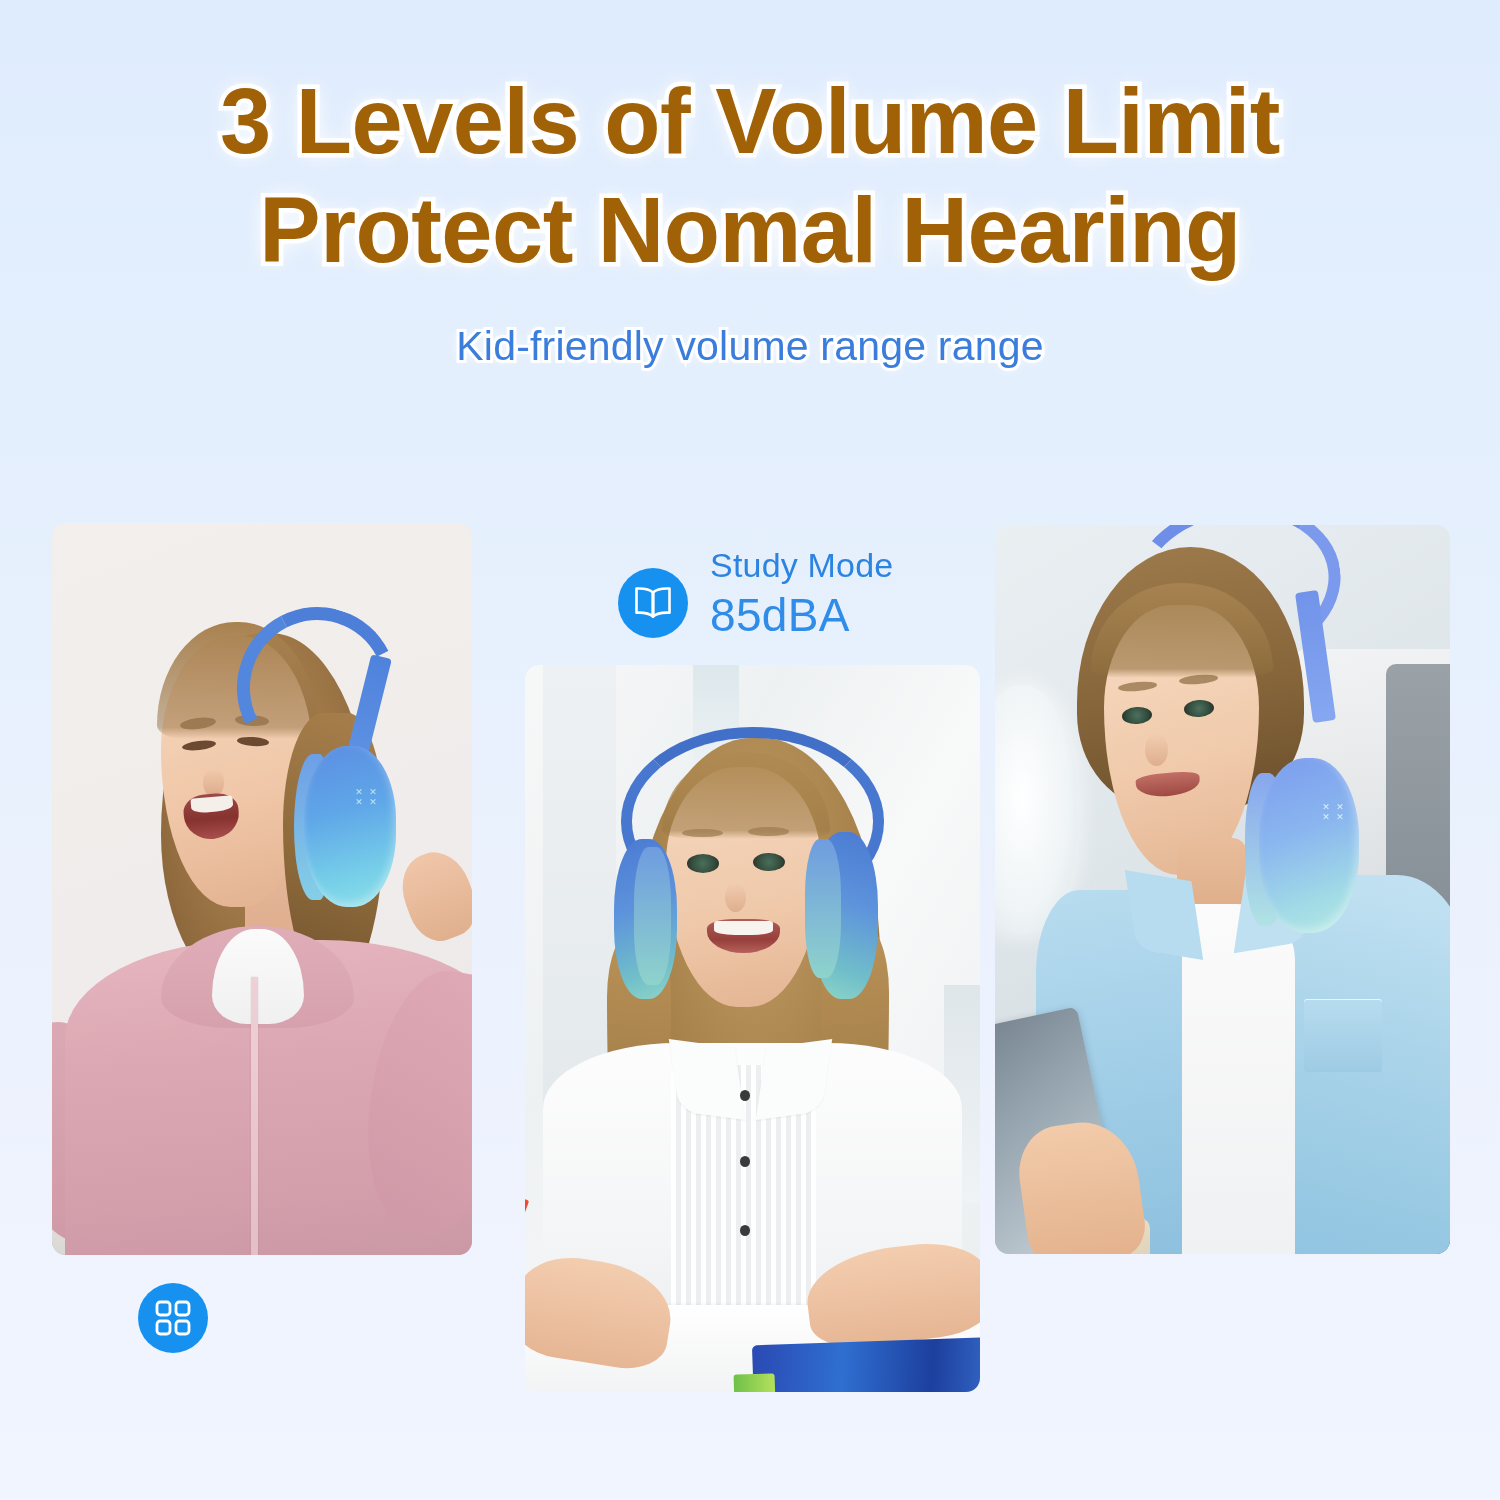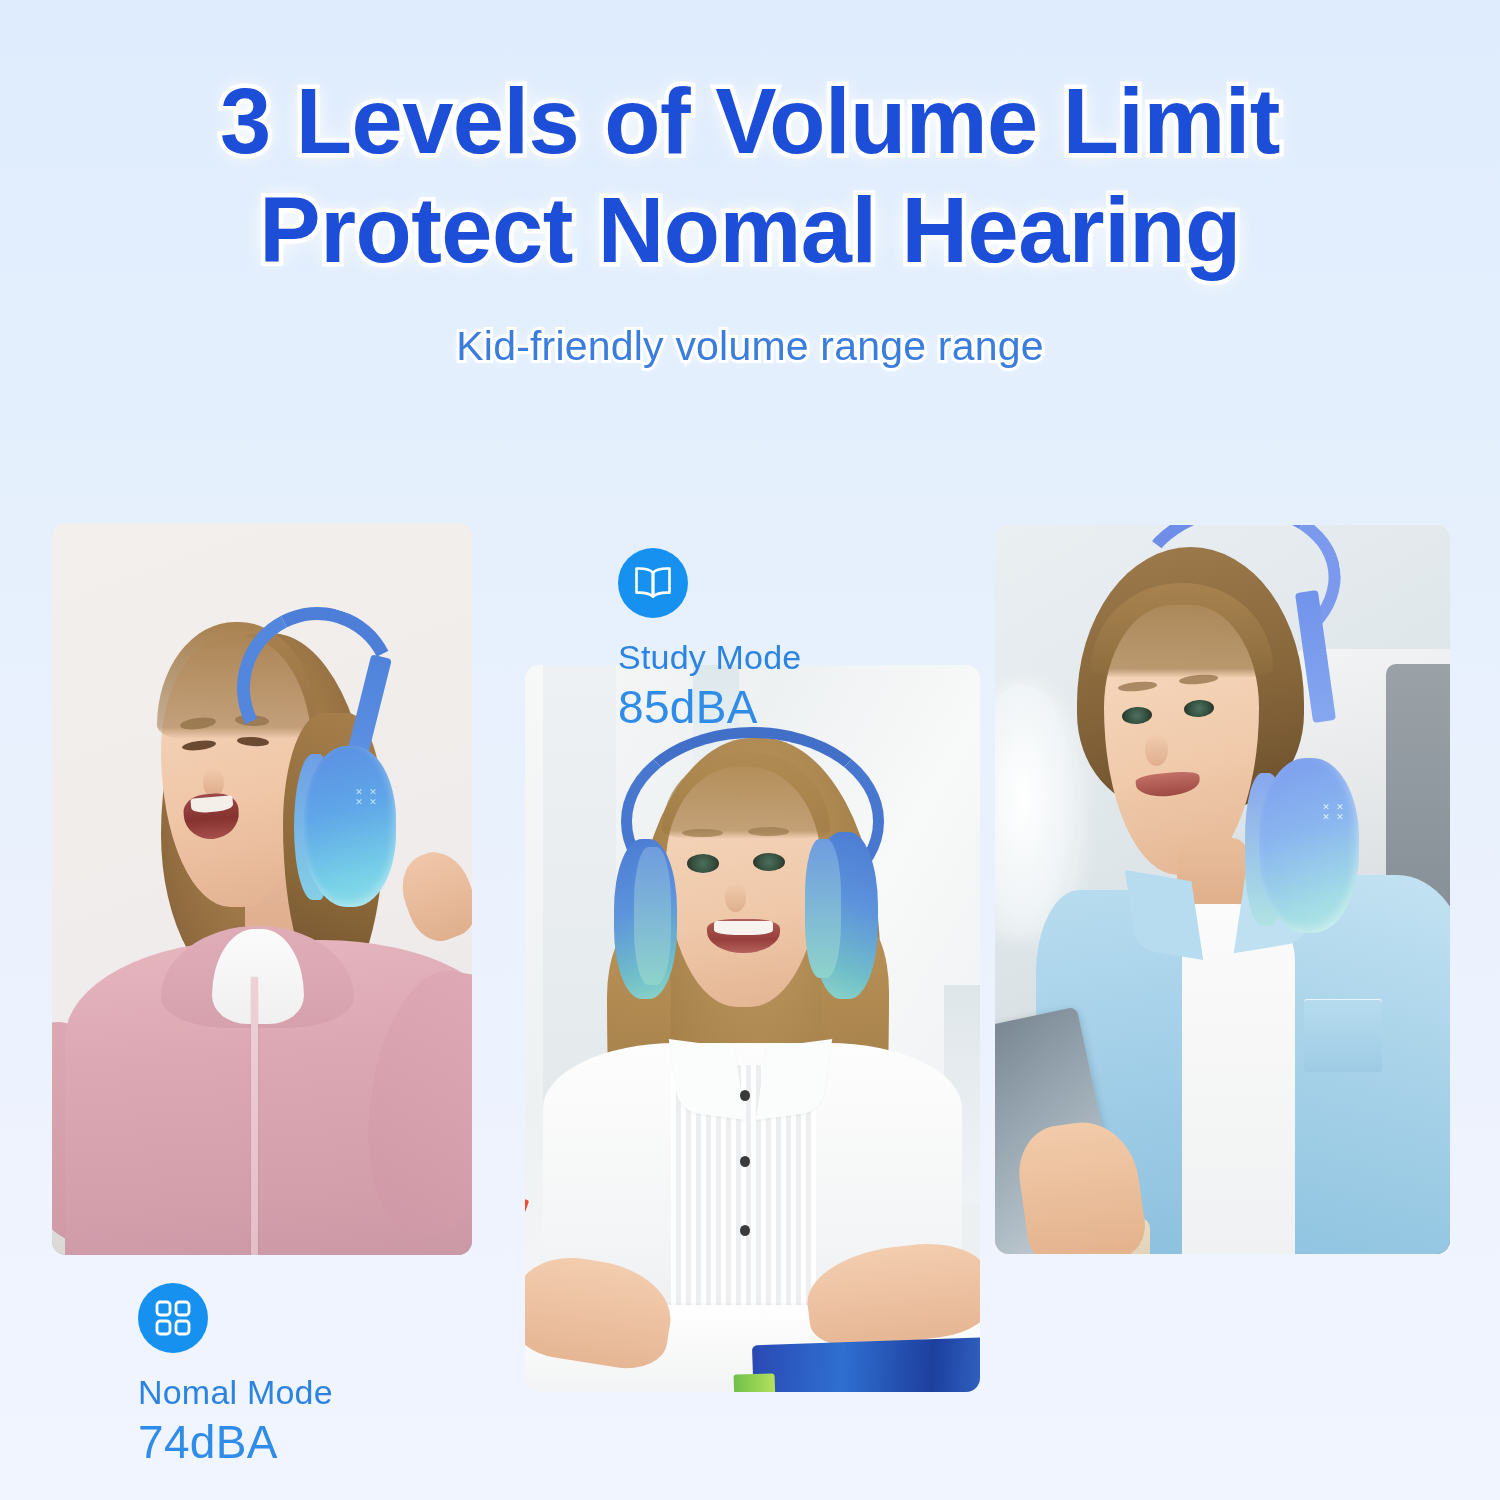--- a/index.html
+++ b/index.html
@@ -12,21 +12,21 @@
     position:relative;
   }
   #stage { position:absolute; inset:0; width:1500px; height:1500px; }
 
   
   .headline-block { position:absolute; left:0; top:0; width:1500px; text-align:center; }
   .headline {
     font-size:92px;
     line-height:1.16;
     font-weight:bold;
-    color:#1d4ed8;
+    color:#a16207;
     letter-spacing:-0.5px;
     -webkit-text-stroke: 9px #ffffff;
     paint-order: stroke fill;
     text-shadow:
       0 0 10px rgba(255,255,255,.95),
       0 0 20px rgba(255,255,255,.85),
       0 0 30px rgba(255,255,255,.6);
   }
   .headline-line { display:block; white-space:nowrap; }
   .headline-l1 { margin-top:68px; }
@@ -293,21 +293,21 @@
              transform:rotate(-8deg);}
   .rf-hp-cup{ left:58%; top:32%; width:22%; height:24%;
              background:linear-gradient(160deg,#7b9cee 0%,#8ab6ef 42%,#a2dbe6 78%,#b6e9e4 100%);
              border-radius:46%; box-shadow:inset -3px -4px 9px rgba(255,255,255,.35);}
   .rf-hp-pad{ left:55%; top:34%; width:9%; height:21%;
              background:linear-gradient(180deg,#87a6ee 0%,#b0e3e4 100%); border-radius:42%;}
   .rf-hp-dots{ left:70%; top:38%; width:9%; height:12%; color:#d9f1fb; font-size:9px; line-height:1.15;
              letter-spacing:2px; text-align:center;}
 
   
-  .badge { position:absolute; display:flex; align-items:flex-start; gap:22px;flex-direction:column; }
+  .badge { position:absolute; display:flex; align-items:flex-end; gap:22px; }
   .badge-icon {
     width:70px; height:70px; border-radius:50%;
     background:#1691f0;
     display:flex; align-items:center; justify-content:center;
     flex:0 0 auto;
   }
   .badge-icon svg { display:block; }
   .badge-text { display:flex; flex-direction:column; line-height:1; }
   .badge-name { font-size:34px; color:#2c84e0; font-weight:normal; letter-spacing:.2px; }
   .badge-value { font-size:46px; color:#2f8ce8; font-weight:normal; margin-top:10px; letter-spacing:.3px; }
@@ -450,20 +450,16 @@
 
   <div class="badge badge-normal">
     <div class="badge-icon">
       <svg width="38" height="38" viewBox="0 0 38 38" fill="none">
         <rect x="3" y="3" width="13" height="13" rx="3.2" stroke="#ffffff" stroke-width="2.8"></rect>
         <rect x="22" y="3" width="13" height="13" rx="3.2" stroke="#ffffff" stroke-width="2.8"></rect>
         <rect x="3" y="22" width="13" height="13" rx="3.2" stroke="#ffffff" stroke-width="2.8"></rect>
         <rect x="22" y="22" width="13" height="13" rx="3.2" stroke="#ffffff" stroke-width="2.8"></rect>
       </svg>
     </div>
-    <div class="badge-text">
-      <span class="badge-name">Nomal Mode</span>
-      <span class="badge-value">74dBA</span>
-    </div>
   </div>
 
 
 </div>
 
 </body></html>

